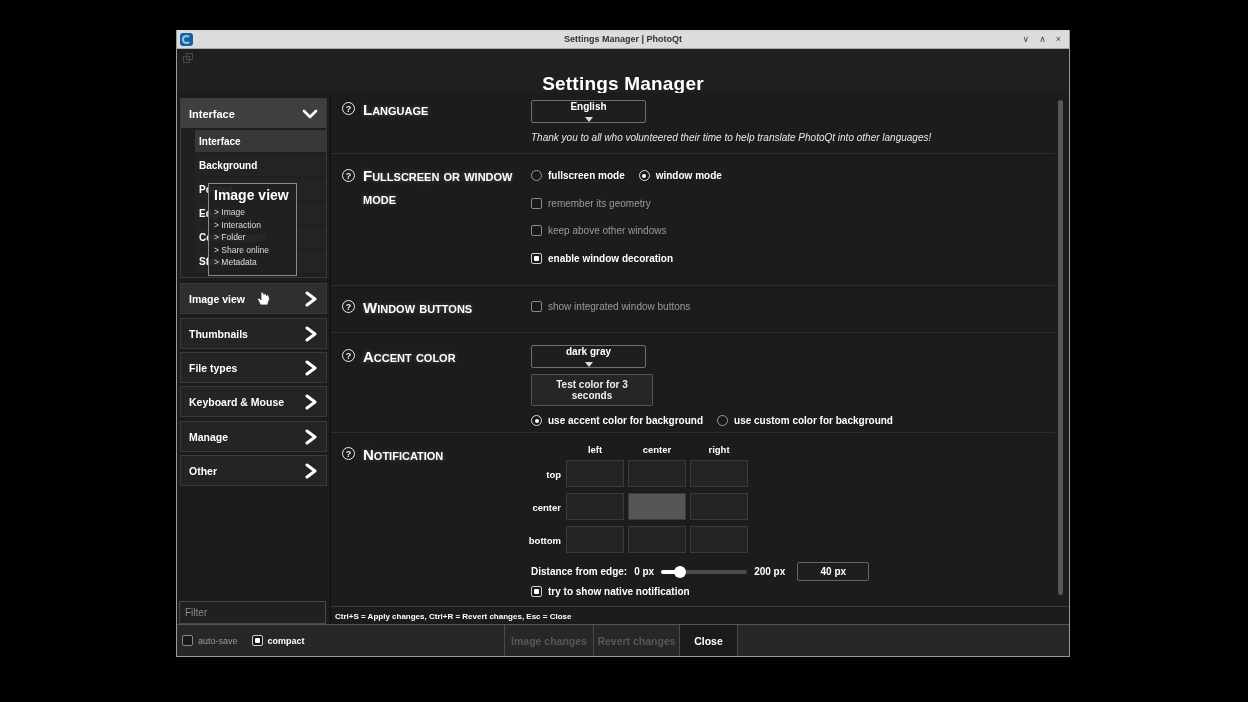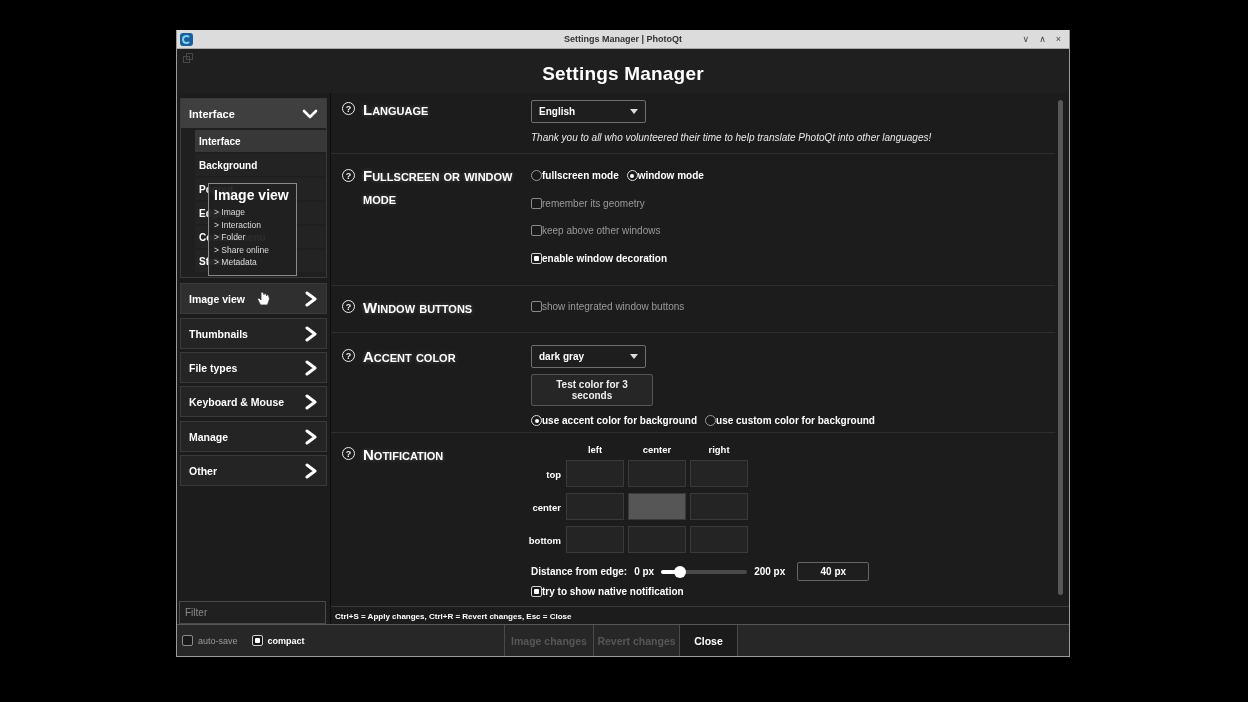--- a/index.html
+++ b/index.html
@@ -9,21 +9,21 @@
   
   .titlebar { position:absolute; top:0; left:0; right:0; height:19px; background:#dcdcdc; border-bottom:1px solid #aaa; display:flex; align-items:center; }
   .appicon { width:13px; height:13px; margin-left:3px; border-radius:3px; background:#1b5f9e; position:relative; }
   .appicon::after { content:""; position:absolute; inset:2px; border-radius:50%; border:2px solid #7fd3e8; border-right-color:transparent; }
   .tb-title { position:absolute; left:0; right:0; text-align:center; font-size:9px; color:#333; font-weight:bold; }
   .tb-controls { margin-left:auto; display:flex; gap:10px; padding-right:8px; z-index:2; }
   .tb-controls span { font-size:9px; color:#444; cursor:default; line-height:19px; }
 
   
   .header { position:absolute; top:19px; left:0; right:0; height:44px; background:#1f1f1f; }
-  .header h1 { text-align:center; color:#fff; font-size:19px; font-weight:bold; padding-top:14px; letter-spacing:0.2px; }
+  .header h1 { text-align:center; color:#fff; font-size:19px; font-weight:bold; padding-top:24px; letter-spacing:0.2px; }
   .pin-icon { position:absolute; left:6px; top:4px; width:10px; height:10px; }
   .pin-icon i, .pin-icon b { position:absolute; width:7px; height:7px; border:1px solid #484848; display:block; }
   .pin-icon i { left:0; bottom:0; } .pin-icon b { right:0; top:0; }
 
   
   .sidebar { position:absolute; top:63px; left:0; width:154px; bottom:32px; background:#1c1c1c; border-right:1px solid #0d0d0d; }
   .side-group { position:absolute; left:3px; right:3px; top:5px; border:1px solid #3a3a3a; background:#1f1f1f; padding-bottom:3px; }
   .side-head { height:29px; background:#3f3f3f; display:flex; align-items:center; padding:0 8px; cursor:pointer; }
   .side-head .lab { color:#fff; font-weight:bold; font-size:11px; flex:1; }
   .sub-item { height:22px; margin:2px 0 2px 14px; display:flex; align-items:center; padding-left:4px; color:#fff; font-weight:bold; font-size:10px; background:#232323; cursor:pointer; }
@@ -44,27 +44,27 @@
   .cursor { position:absolute; left:80px; top:261px; z-index:30; }
 
   
   .content { position:absolute; top:63px; left:154px; right:0; bottom:32px; background:#1c1c1c; }
   .section { position:absolute; left:0; right:14px; border-top:1px solid #2e2e2e; }
   .section.first { border-top:none; }
   .sec-icon { position:absolute; left:11px; top:9px; width:13px; height:13px; border:1px solid #eee; border-radius:50%; color:#eee; font-size:9px; font-weight:bold; text-align:center; line-height:13px; }
   .sec-title { position:absolute; left:32px; top:5px; width:165px; font-variant:small-caps; font-weight:bold; font-size:15px; color:#fff; line-height:1.55; text-shadow:0 0 4px rgba(255,255,255,0.25); }
   .ctrl-col { position:absolute; left:200px; top:0; right:0; }
 
-  .dropdown { width:115px; height:23px; background:#1e1e1e; border:1px solid #6f6f6f; border-radius:2px; display:flex; align-items:center; padding:0 7px; cursor:pointer; }
+  .dropdown { width:115px; height:23px; background:#1e1e1e; border:1px solid #6f6f6f; border-radius:2px; display:flex; align-items:center; padding:0 7px; cursor:pointer;flex-direction:column; }
   .dropdown .val { color:#fff; font-weight:bold; font-size:10px; flex:1; }
   .dropdown .tri { width:0; height:0; border-left:4px solid transparent; border-right:4px solid transparent; border-top:5px solid #ddd; }
 
   .note { color:#e8e8e8; font-size:10px;font-style:italic; }
 
-  .row { display:flex; align-items:center; }
+  .row { display:flex; align-items:center; gap:6px; }
   .chk { width:11px; height:11px; min-width:11px; border:1px solid #8a8a8a; border-radius:2px; background:#191919; position:relative; cursor:pointer; }
   .chk.checked { border-color:#cfcfcf; }
   .chk.checked::after { content:""; position:absolute; inset:2px; background:#fff; border-radius:1px; }
   .radio { width:11px; height:11px; min-width:11px; border:1px solid #999; border-radius:50%; background:#191919; position:relative; cursor:pointer; }
   .radio.selected { border-color:#ddd; }
   .radio.selected::after { content:""; position:absolute; inset:2.5px; background:#fff; border-radius:50%; }
   .lbl-on { color:#fff; font-size:10px; font-weight:bold; }
   .lbl-off { color:#9a9a9a; font-size:10px; }
 
   .btn { background:#262626; border:1px solid #555; border-radius:2px; color:#eee; font-size:10px; font-weight:bold; padding:4px 12px; cursor:pointer; font-family:"Liberation Sans",sans-serif; }

